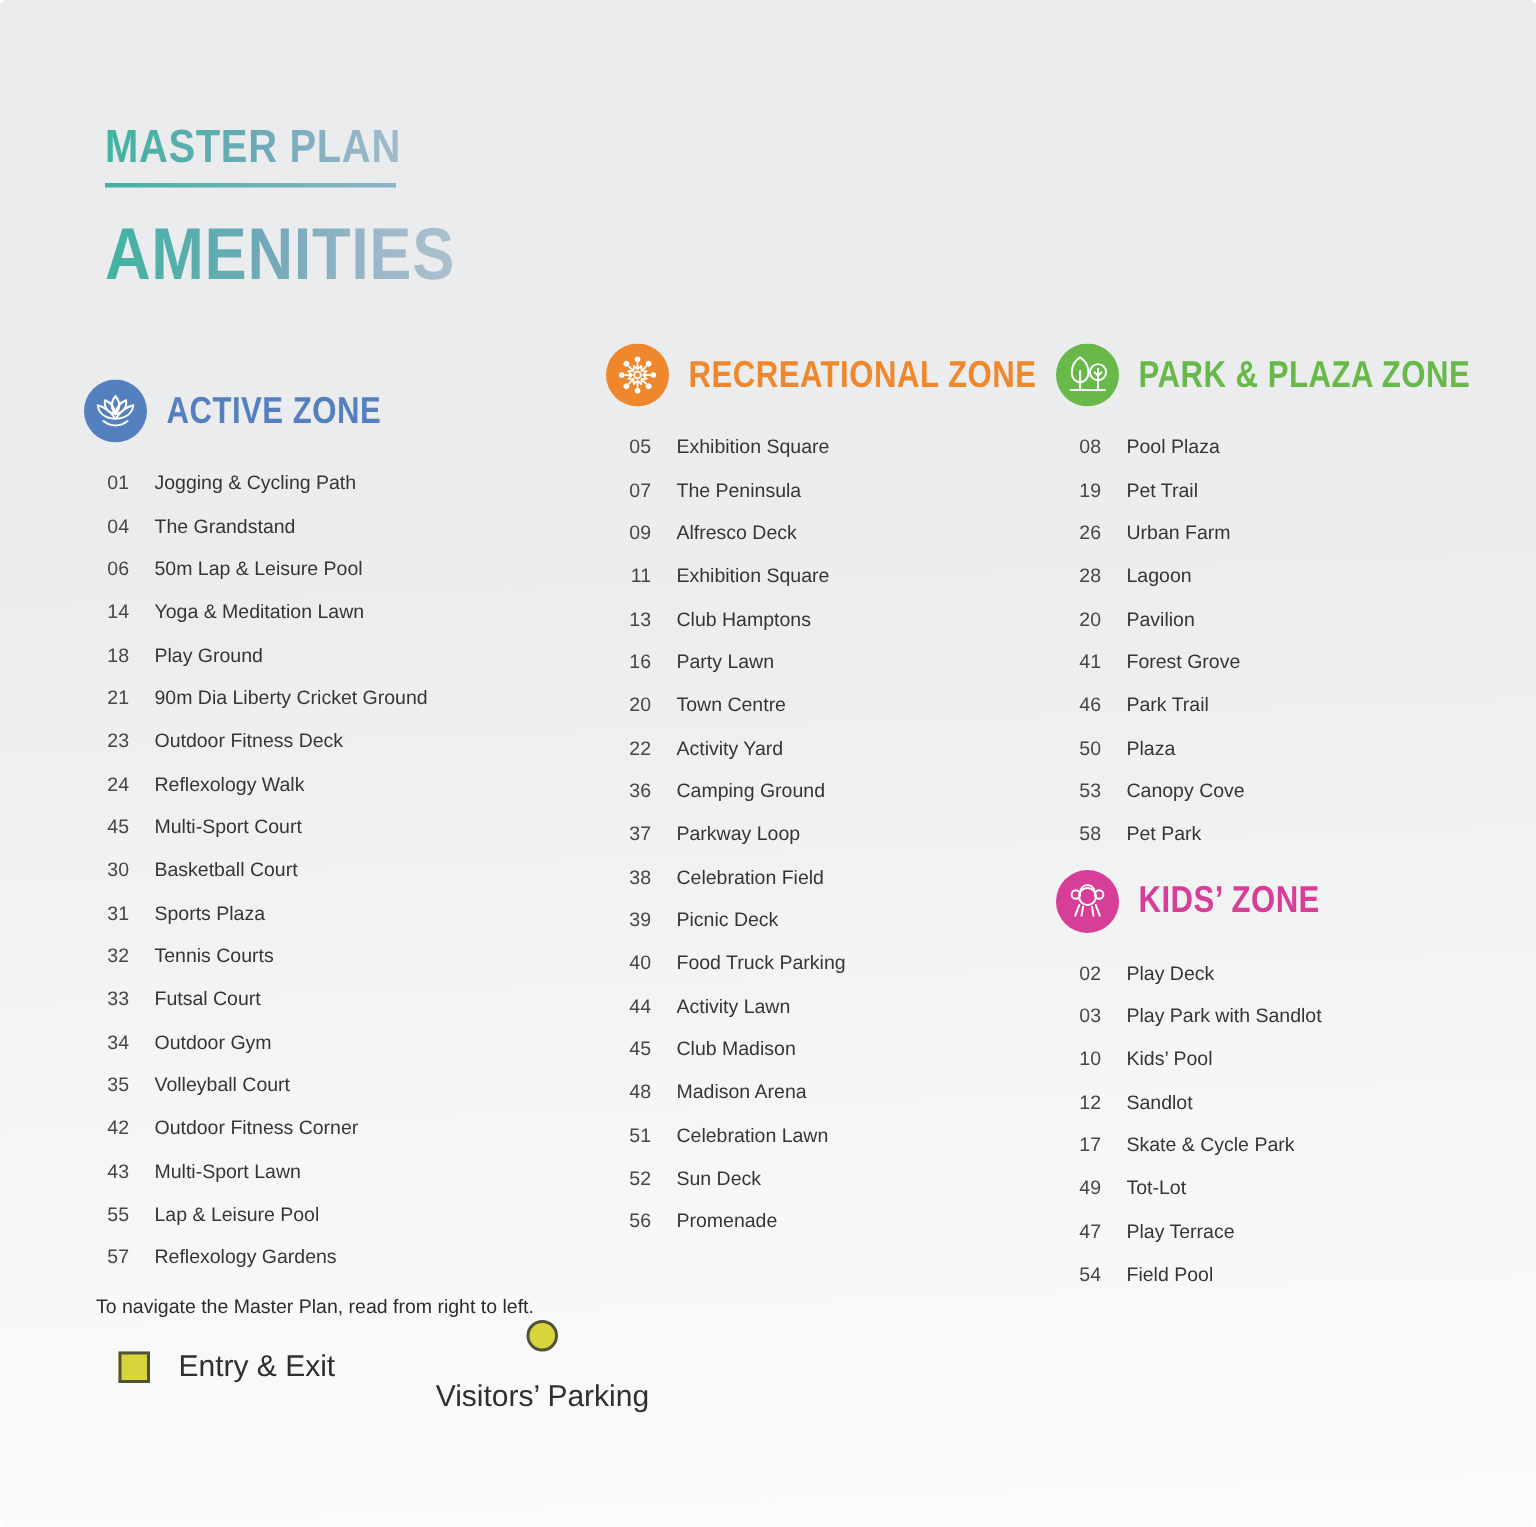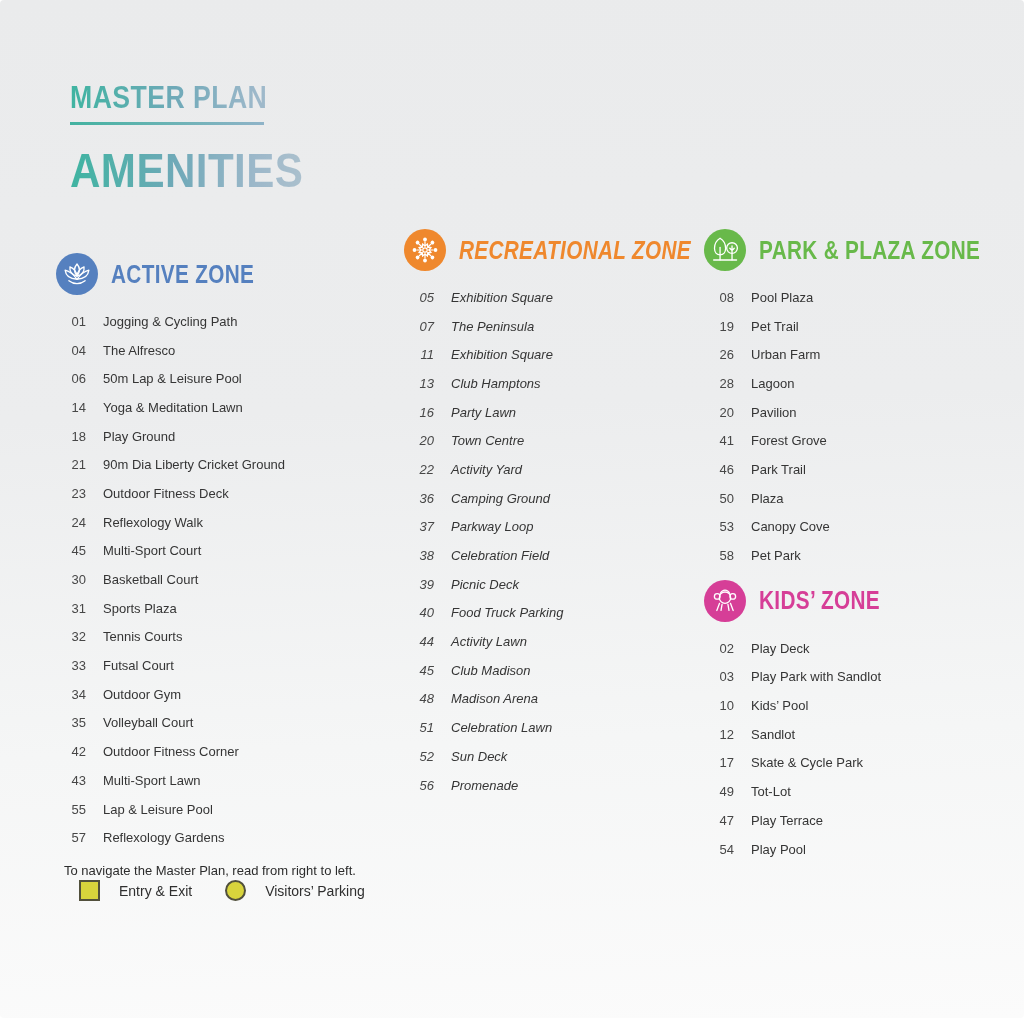--- a/index.html
+++ b/index.html
@@ -32,48 +32,48 @@
     background: linear-gradient(90deg, #43b2a0 0%, #8fb3c8 100%);
   }
   .page-title {
     margin: 17px 0 0 0; font-size: 49px; font-weight: 800; letter-spacing: 0.5px;
     transform: scaleX(0.86); transform-origin: left center; white-space: nowrap;
   }
 
   
   .col { position: absolute; top: 228px; }
   .col-1 { left: 56px;  width: 348px; margin-top: 24px; }
-  .col-2 { left: 404px; width: 302px; font-style: italic; }
+  .col-2 { left: 404px; width: 302px; }
   .col-3 { left: 704px; width: 320px; }
 
   .zone-header { display: flex; align-items: center; gap: 13px; height: 44px; margin-bottom: 11px; }
   .zone-icon { width: 42px; height: 42px; flex: none; }
   .zone-icon svg { width: 42px; height: 42px; display: block; }
   .zone-title {
     margin: 0; font-size: 25px; font-weight: 700; letter-spacing: 0.4px;
     transform: scaleX(0.83); transform-origin: left center; white-space: nowrap;
   }
   .zone-list { list-style: none; margin: 0; padding: 0; }
   .zone-row { display: flex; align-items: center; height: 28.7px; font-size: 13px; white-space: nowrap; }
   .row-num { width: 30px; flex: none; text-align: right; margin-right: 17px; color: #474747; }
   .row-label { color: #353535; }
   .zone-block + .zone-block { margin-top: 9px; }
 
   
-  .legend { position: absolute; left: 79px; top: 880px; display: flex; align-items: center; font-size: 14px; color: #2f2f2f; }
+  .legend { position: absolute; left: 79px; top: 880px; display: flex; align-items: center; font-size: 20px; color: #2f2f2f; gap: 34px; }
   .legend-marker-square {
     width: 21px; height: 21px; background: #d8d43c; border: 2px solid #51503c;
     box-sizing: border-box; flex: none;
   }
   .legend-marker-circle {
     width: 21px; height: 21px; border-radius: 50%; background: #d8d43c; border: 2px solid #51503c;
     box-sizing: border-box; flex: none;
   }
   .legend-item { display: flex; align-items: center; gap: 19px; }
-  .legend-item + .legend-item { margin-left: 33px; }
+  .legend-item + .legend-item { margin-left: 33px; flex-direction: column; }
   .note {
     position: absolute; left: 64px; top: 863px; margin: 0;
     font-size: 13px; color: #2c2c2c;
   }
 </style>
 </head>
 <body>
 
 <div class="card">
 
@@ -101,21 +101,21 @@
         </span>
         <h3 class="zone-title" style="color: rgb(85, 128, 191);">ACTIVE ZONE</h3>
       </div>
       <ul class="zone-list">
           <li class="zone-row">
             <span class="row-num">01</span>
             <span class="row-label">Jogging &amp; Cycling Path</span>
           </li>
           <li class="zone-row">
             <span class="row-num">04</span>
-            <span class="row-label">The Alfresco</span>
+            <span class="row-label">The Grandstand</span>
           </li>
           <li class="zone-row">
             <span class="row-num">06</span>
             <span class="row-label">50m Lap &amp; Leisure Pool</span>
           </li>
           <li class="zone-row">
             <span class="row-num">14</span>
             <span class="row-label">Yoga &amp; Meditation Lawn</span>
           </li>
           <li class="zone-row">
@@ -228,20 +228,24 @@
         <h3 class="zone-title" style="color: rgb(239, 136, 45);">RECREATIONAL ZONE</h3>
       </div>
       <ul class="zone-list">
           <li class="zone-row">
             <span class="row-num">05</span>
             <span class="row-label">Exhibition Square</span>
           </li>
           <li class="zone-row">
             <span class="row-num">07</span>
             <span class="row-label">The Peninsula</span>
+          </li>
+          <li class="zone-row">
+            <span class="row-num">09</span>
+            <span class="row-label">Alfresco Deck</span>
           </li>
           <li class="zone-row">
             <span class="row-num">11</span>
             <span class="row-label">Exhibition Square</span>
           </li>
           <li class="zone-row">
             <span class="row-num">13</span>
             <span class="row-label">Club Hamptons</span>
           </li>
           <li class="zone-row">
@@ -405,21 +409,21 @@
           <li class="zone-row">
             <span class="row-num">49</span>
             <span class="row-label">Tot-Lot</span>
           </li>
           <li class="zone-row">
             <span class="row-num">47</span>
             <span class="row-label">Play Terrace</span>
           </li>
           <li class="zone-row">
             <span class="row-num">54</span>
-            <span class="row-label">Play Pool</span>
+            <span class="row-label">Field Pool</span>
           </li>
         </ul>
     </section>
   </div>
 
   <div class="legend">
     <span class="legend-item">
       <span class="legend-marker-square" style="background: rgb(216, 212, 60);"></span>
       <span>Entry &amp; Exit</span>
     </span>

